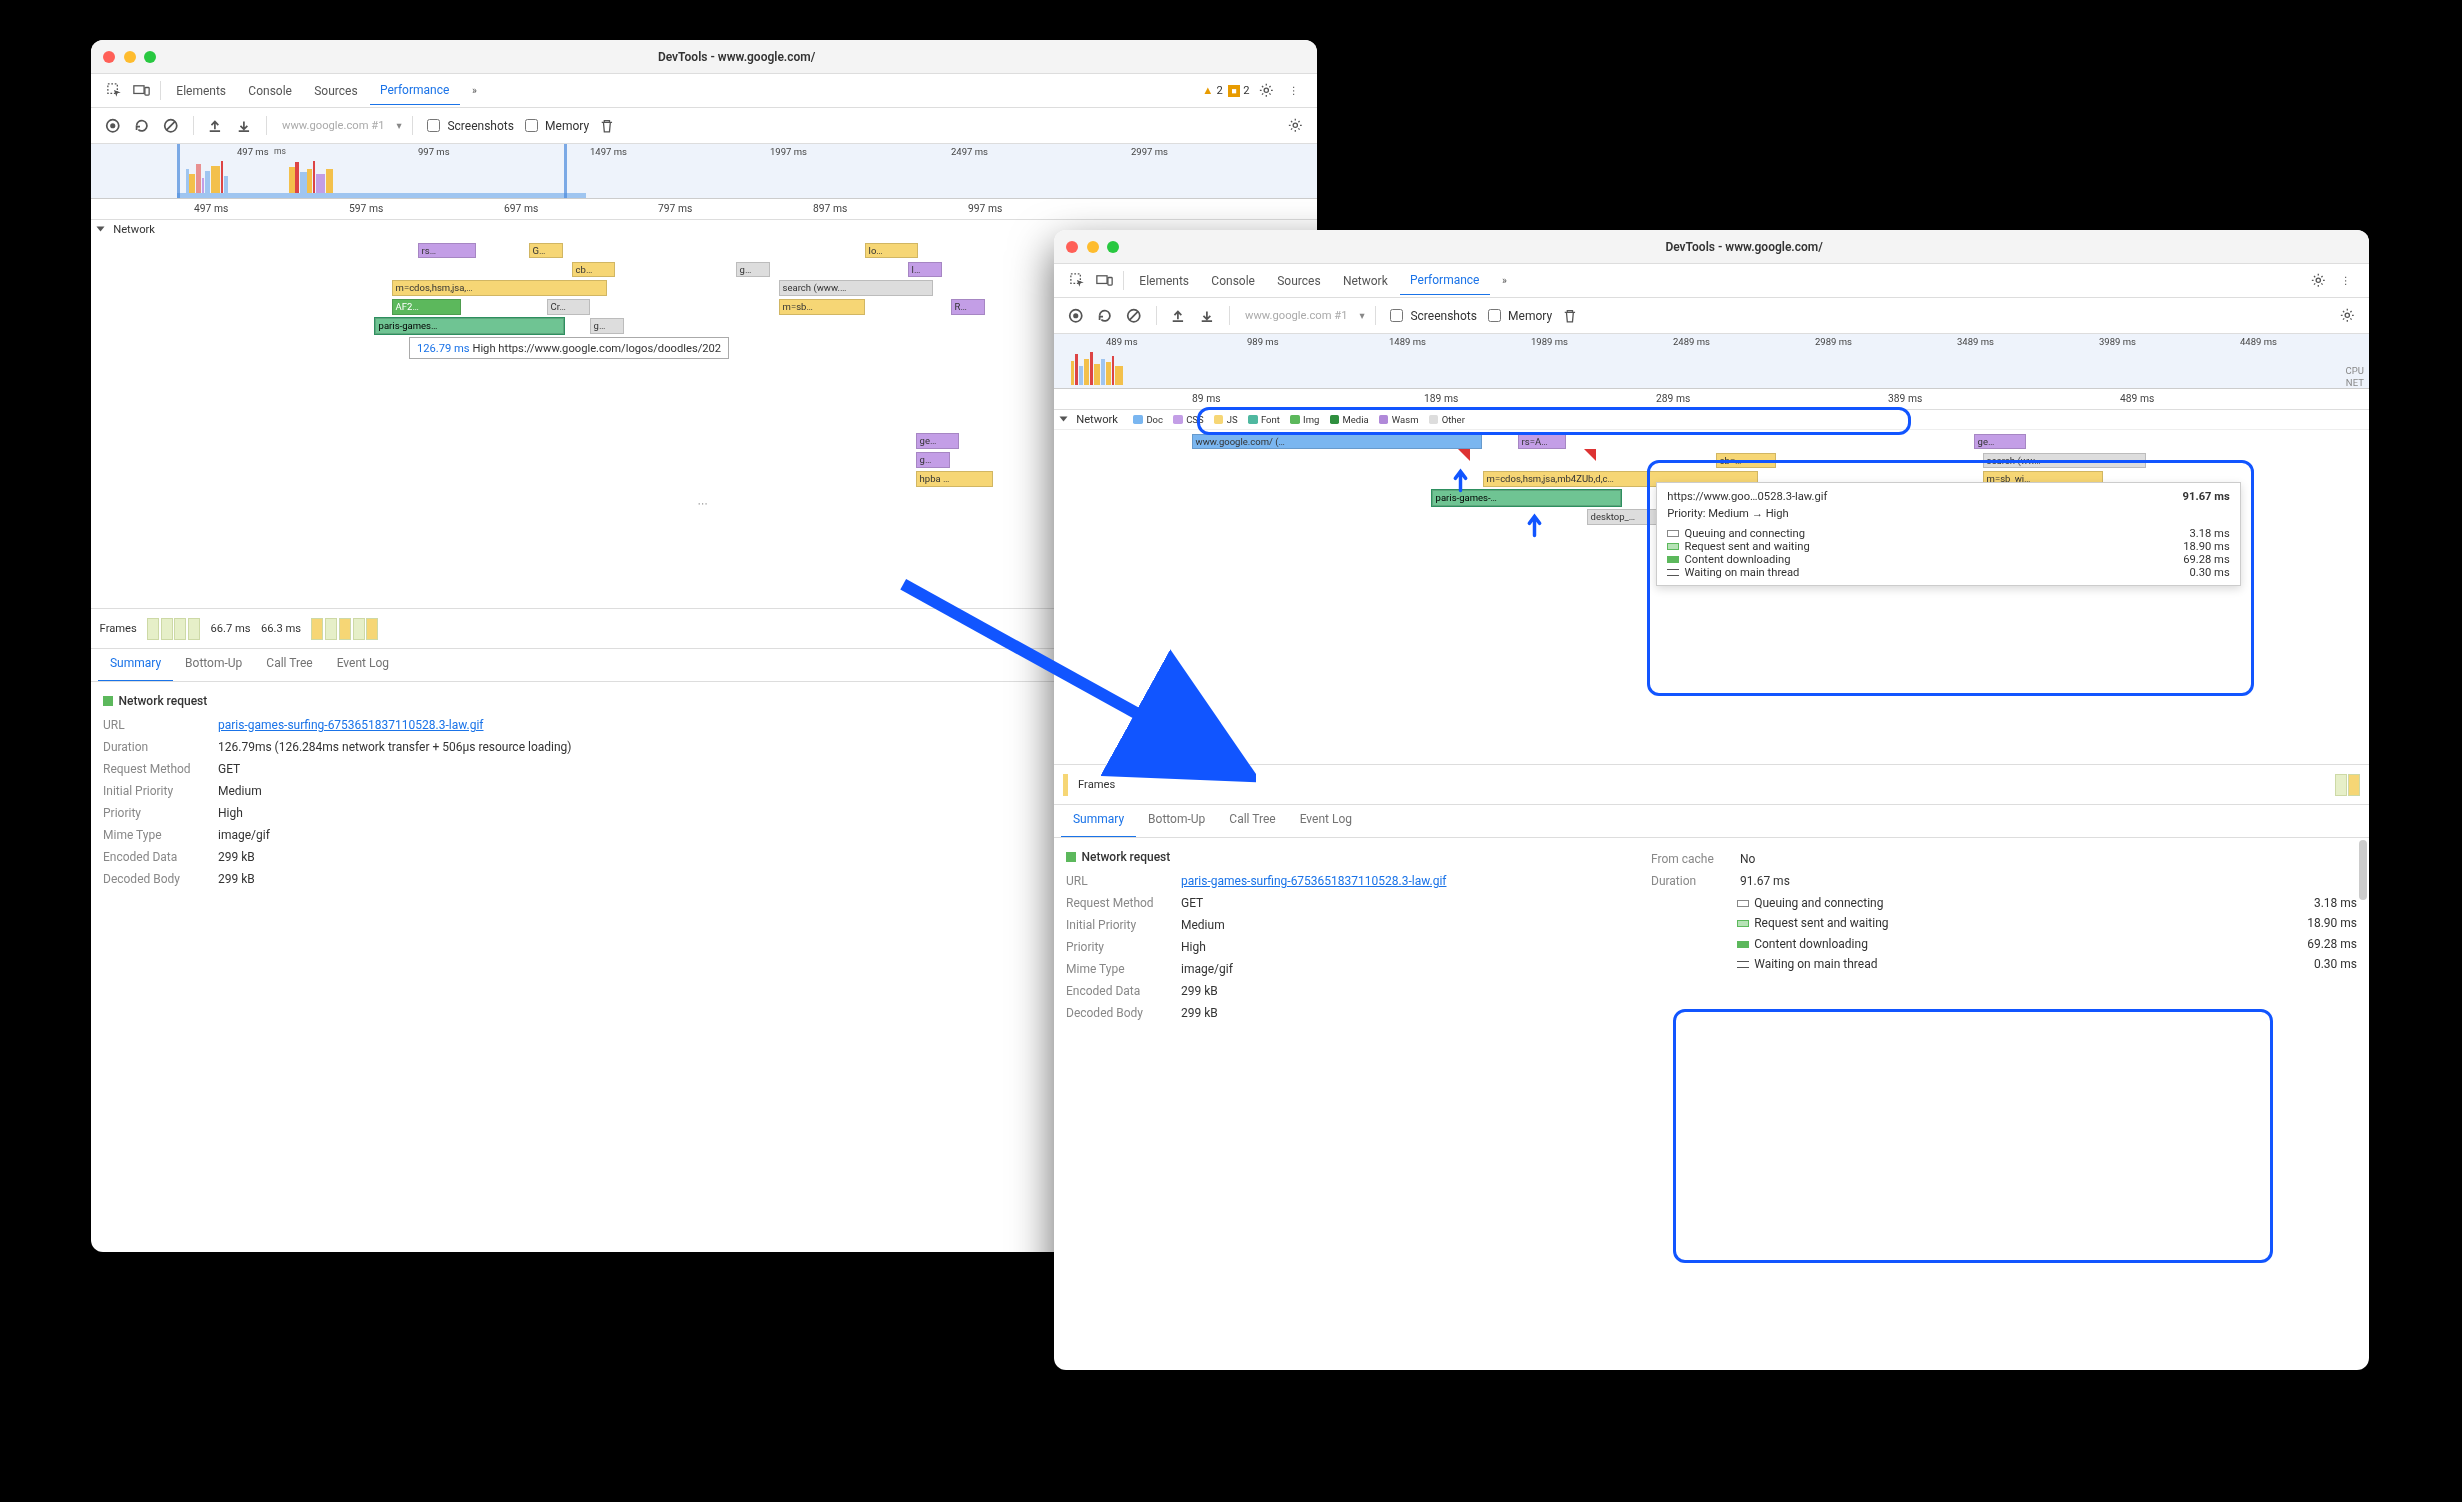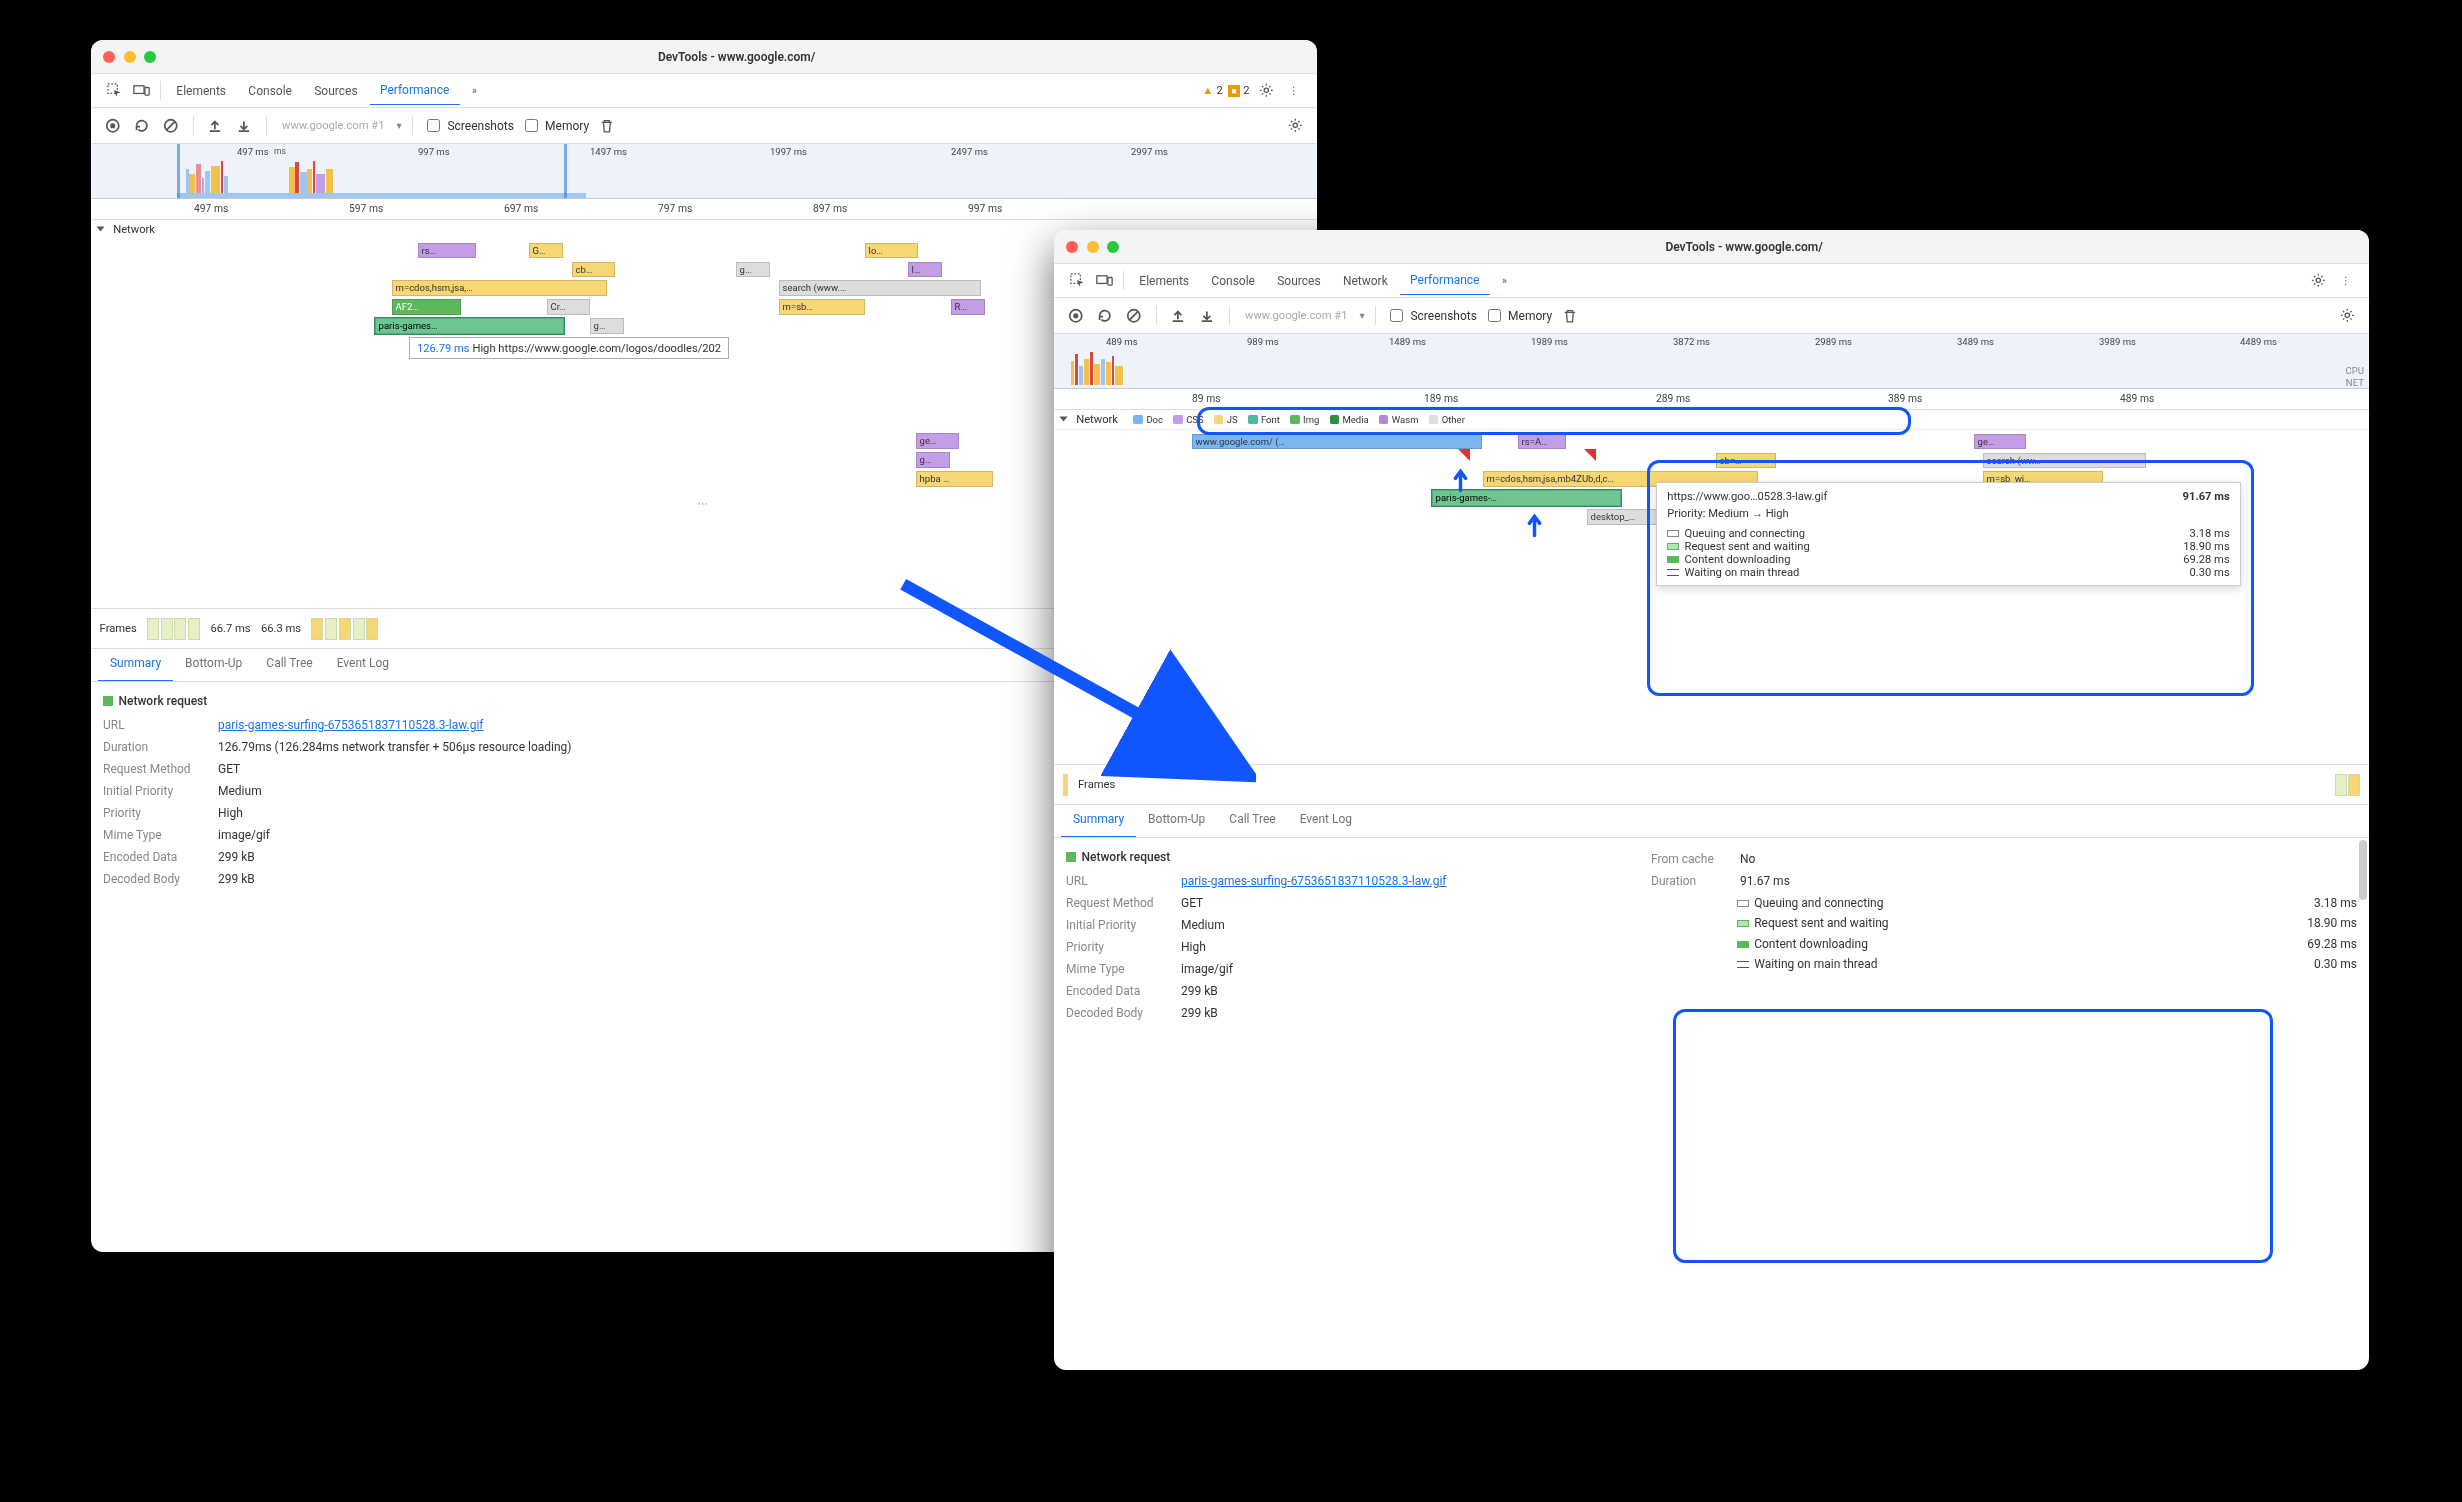--- a/index.html
+++ b/index.html
@@ -212,21 +212,21 @@
     </div>
 
   <div class="track" style="height:370px">
     <div class="bar c-css" style="left:327px;top:3.4px;width:58px">rs…</div>
     <div class="bar c-js" style="left:438px;top:3.4px;width:34px">G…</div>
     <div class="bar c-js" style="left:774px;top:3.4px;width:53px">lo…</div>
     <div class="bar c-js" style="left:481px;top:22.4px;width:43px">cb…</div>
     <div class="bar c-other" style="left:645px;top:22.4px;width:34px">g…</div>
     <div class="bar c-css" style="left:817px;top:22.4px;width:34px">l…</div>
     <div class="bar c-js" style="left:301px;top:41px;width:215px">m=cdos,hsm,jsa,…</div>
-    <div class="bar c-other" style="left:688px;top:41px;width:202px">search (www.…</div>
+    <div class="bar c-other" style="left:688px;top:41px;width:154px">search (www.…</div>
     <div class="bar c-other" style="left:963px;top:41px;width:60px">gen_…</div>
     <div class="bar c-img" style="left:301px;top:60px;width:69px">AF2…</div>
     <div class="bar c-other" style="left:456px;top:60px;width:43px">Cr…</div>
     <div class="bar c-js" style="left:688px;top:60px;width:86px">m=sb…</div>
     <div class="bar c-css" style="left:860px;top:60px;width:34px">R…</div>
     <div class="bar c-img sel-bar" style="left:284px;top:79px;width:189px">paris-games…</div>
     <div class="bar c-other" style="left:499px;top:79px;width:34px">g…</div>
     <div class="bar c-other" style="left:963px;top:79px;width:60px">gen…</div>
     <div class="bar c-css" style="left:825px;top:194px;width:43px">ge…</div>
     <div class="bar c-css" style="left:825px;top:213px;width:34px">g…</div>
@@ -397,21 +397,21 @@
           <path d="M8.5 1v2M8.5 14v2M1 8.5h2M14 8.5h2M3.5 3.5l1.4 1.4M12.1 12.1l1.4 1.4M3.5 13.5l1.4-1.4M12.1 4.9l1.4-1.4" stroke="#555" stroke-width="1.5"></path>
         </svg>
       </div>
   </div>
 
   <div class="ov">
     <span class="ovtick" style="left:52px">489 ms</span>
     <span class="ovtick" style="left:193px">989 ms</span>
     <span class="ovtick" style="left:335px">1489 ms</span>
     <span class="ovtick" style="left:477px">1989 ms</span>
-    <span class="ovtick" style="left:619px">3872 ms</span>
+    <span class="ovtick" style="left:619px">2489 ms</span>
     <span class="ovtick" style="left:761px">2989 ms</span>
     <span class="ovtick" style="left:903px">3489 ms</span>
     <span class="ovtick" style="left:1045px">3989 ms</span>
     <span class="ovtick" style="left:1186px">4489 ms</span>
     <span class="ovcpu">CPU</span>
     <span class="ovnet">NET</span>
     <div style="position:absolute;left:17px;top:13.8px;width:172px;bottom:3.4px;display:flex;align-items:flex-end;gap:0.9px">
       <div style="width:3.4px;height:24px;background:#f3c04b"></div>
         <div style="width:2.6px;height:31px;background:#d44"></div>
         <div style="width:4.3px;height:19px;background:#9fc5f0"></div>

